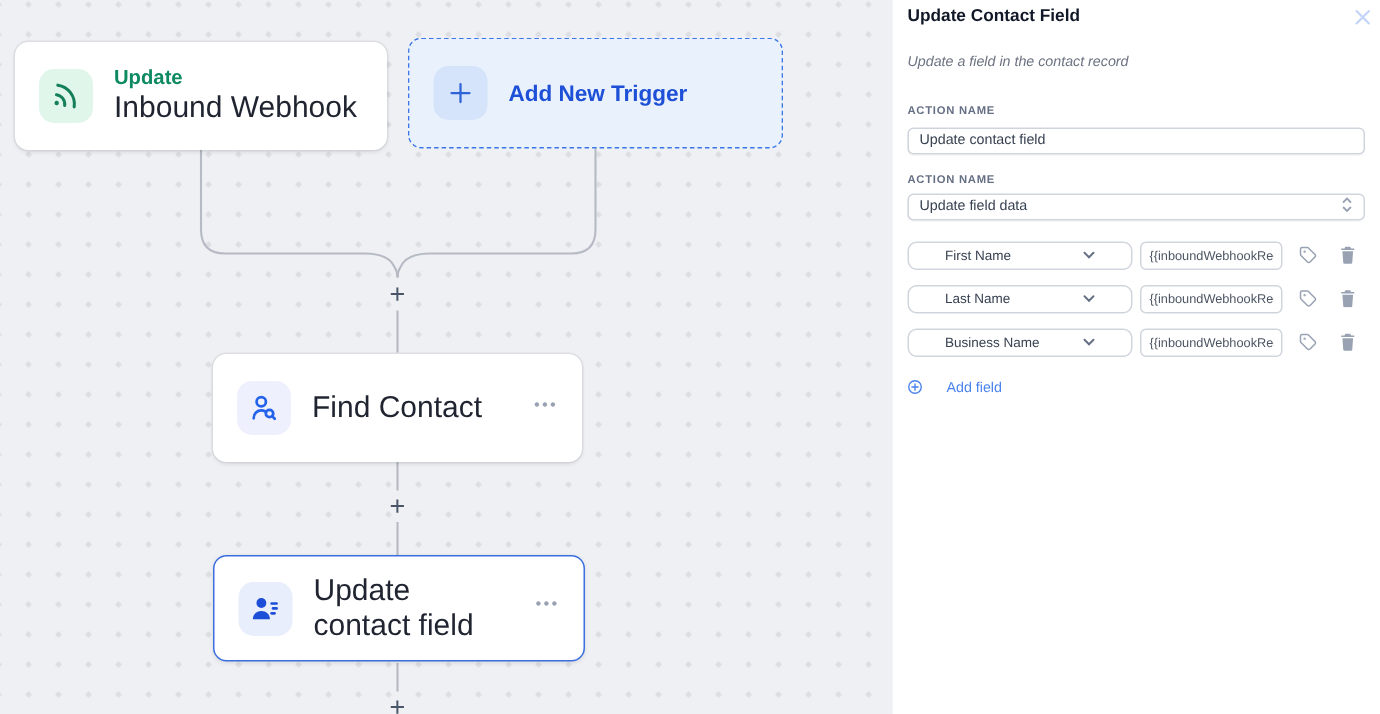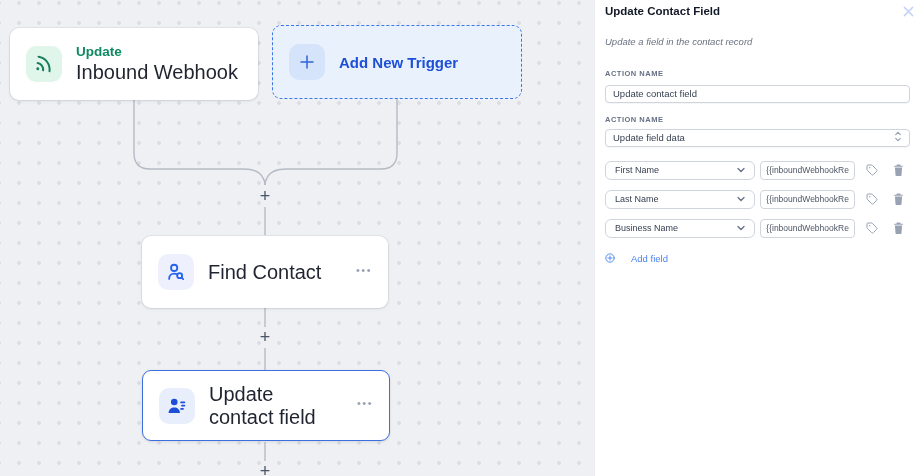--- a/index.html
+++ b/index.html
@@ -77,21 +77,21 @@
   .select-box {
     width:100%; height:18px; border:1px solid #d0d5dd; border-radius:4px;
     padding:0 7px; font-size:9.5px; color:#374151; background:#fff;
     display:flex; align-items:center; justify-content:space-between; cursor:pointer;
     box-shadow:0 1px 1px rgba(16,24,40,.04);
   }
 
   .field-row { display:flex; align-items:center; justify-content:space-between; margin-bottom:10px; }
   .field-select {
     flex:none; width:150px; height:19px; border:1px solid #d0d5dd; border-radius:6px;
-    padding:0 9px; font-size:9px; color:#374151; background:#fff;
+    padding:0 24px; font-size:9px; color:#374151; background:#fff;
     display:flex; align-items:center; justify-content:space-between; cursor:pointer;
   }
   .field-value {
     flex:none; width:95px; height:19px; border:1px solid #d0d5dd; border-radius:4px;
     padding:0 5px; font-size:8.5px; color:#4b5563; background:#fff; outline:none;
     font-family:"Liberation Sans", sans-serif;
   }
   .icon-btn { flex:none; background:none; border:none; cursor:pointer;
     display:flex; align-items:center; justify-content:center; width:22px; height:19px; }
 

